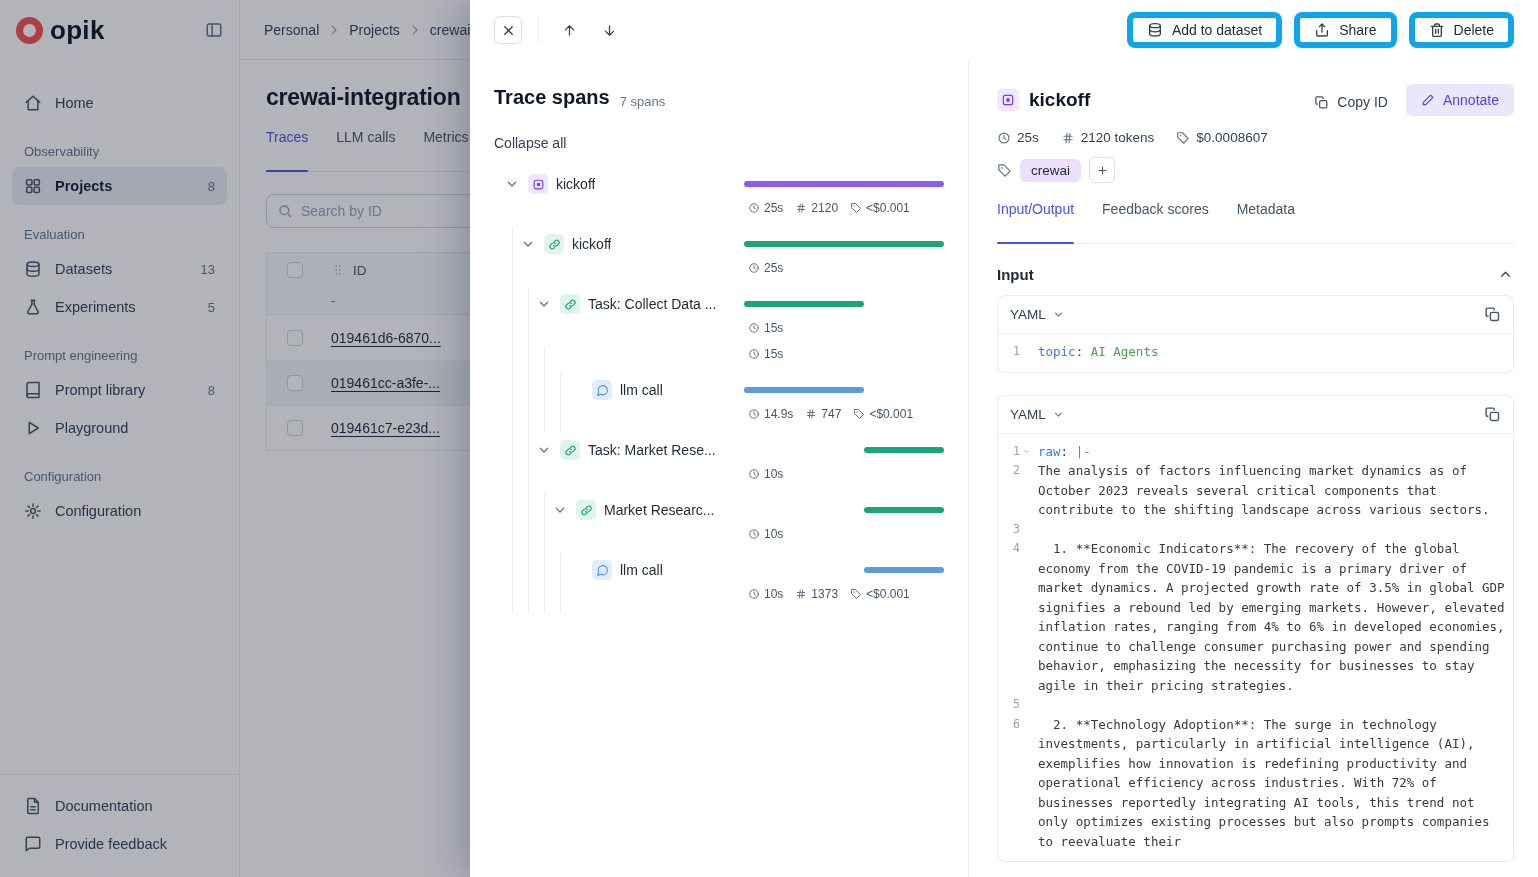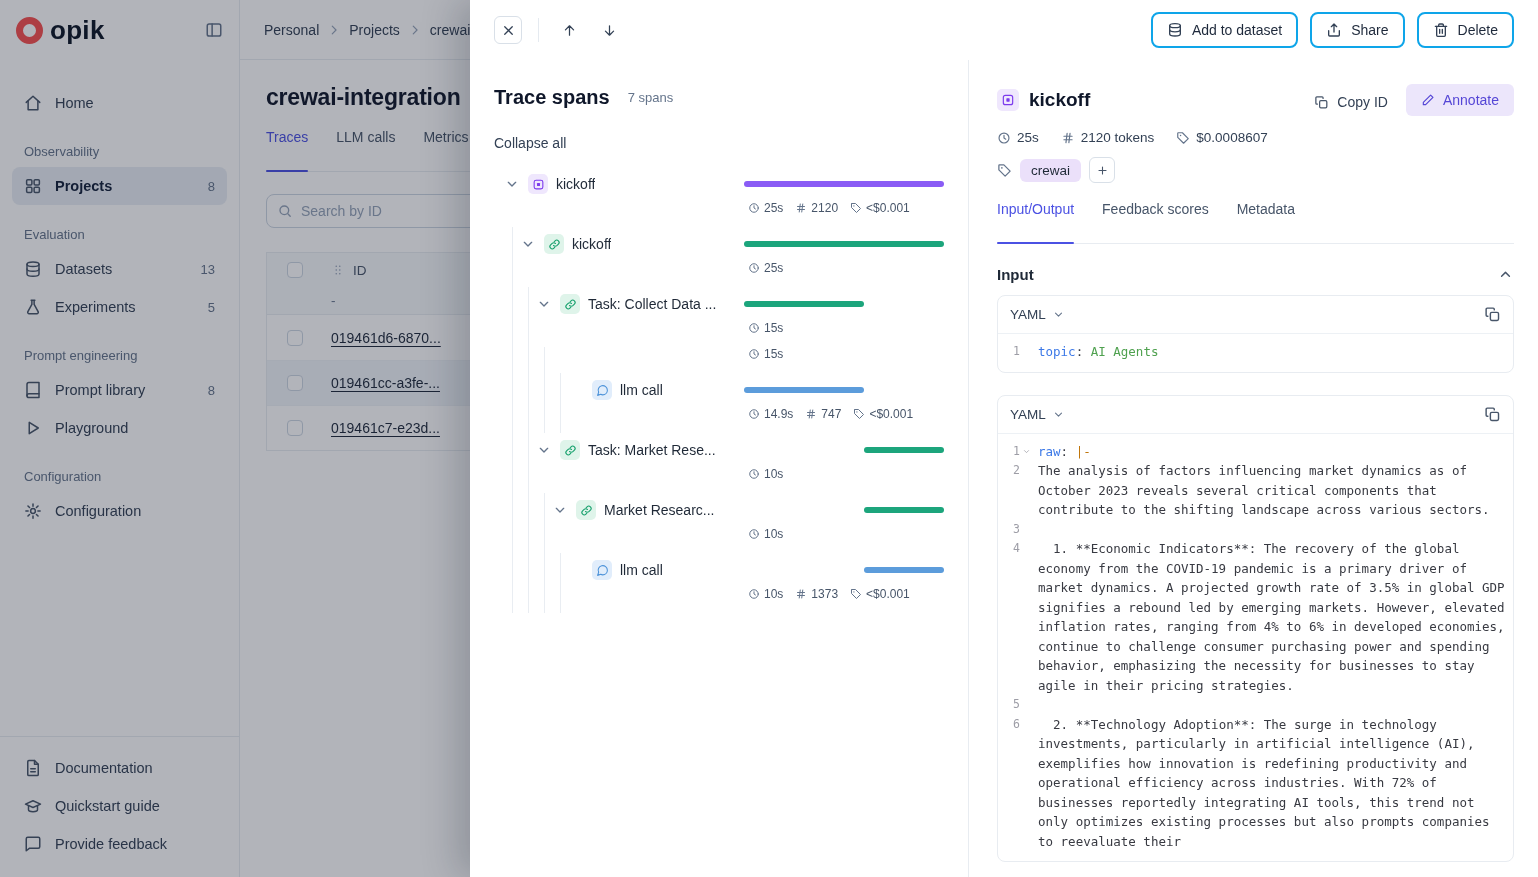--- a/index.html
+++ b/index.html
@@ -66,28 +66,28 @@
   
   .overlay { position:absolute; top:0; bottom:0; left:470px; right:0; background:#fff; z-index:50;
              box-shadow:-14px 0 34px rgba(15,23,42,.20); display:flex; flex-direction:column; }
   .ov-topbar { height:60px; flex:none; display:flex; align-items:center; gap:16px; padding:0 24px; }
   .icon-btn { width:28px; height:28px; border-radius:6px; display:flex; align-items:center; justify-content:center; color:#334155; cursor:pointer; background:#fff; }
   .icon-btn .ic { width:15px; height:15px; }
   .close-btn { border:1px solid #D9E0E8; }
   .vdiv { width:1px; height:24px; background:#E5EAF0; }
   .arrow-group { display:flex; gap:12px; }
   .ov-actions { margin-left:auto; display:flex; gap:12px; }
-  .btn { height:36px; border:2px solid #0ea5e9; border-radius:8px; background:#fff; display:flex; align-items:center; gap:9px; padding:0 14px; font-size:14px; color:#1E293B; cursor:pointer; }
+  .btn { height:36px; border:6px solid #0ea5e9; border-radius:8px; background:#fff; display:flex; align-items:center; gap:9px; padding:0 14px; font-size:14px; color:#1E293B; cursor:pointer; }
   .btn-icon { width:16px; height:16px; color:#334155; }
 
   .ov-body { flex:1; min-height:0; display:flex; }
 
   
   .spans-panel { width:498px; flex:none; padding:26px 24px 0; overflow:hidden; }
-  .sp-title-row { display:flex; align-items:center; gap:18px; }
+  .sp-title-row { display:flex; align-items:flex-end; gap:10px; }
   .sp-title { font-size:20px; font-weight:600; color:#0F172A; }
   .sp-count { font-size:13px; color:#64748B; }
   .collapse-all { margin-top:26px; font-size:14px; font-weight:500; color:#334155; width:max-content; cursor:pointer; }
   .tree { margin-top:16px; }
   .tree-row { position:relative; cursor:pointer; }
   .guide { position:absolute; top:0; bottom:0; width:1px; background:#E9EDF2; }
   .tr-main { display:flex; align-items:center; height:34px; position:relative; }
   .tr-left { display:flex; align-items:center; gap:8px; flex:1; min-width:0; }
   .chev { width:16px; height:16px; color:#64748B; flex:none; cursor:pointer; }
   .chev.hidden { visibility:hidden; }
@@ -246,30 +246,20 @@
       </nav>
     <div class="sb-footer">
         <div class="nav-item">
     <span class="nav-icon" data-icon="doc">
             <svg viewBox="0 0 24 24" fill="none" stroke="currentColor" stroke-width="2" stroke-linecap="round" stroke-linejoin="round">
               <path d="M14 2H6.5A1.5 1.5 0 0 0 5 3.5v17A1.5 1.5 0 0 0 6.5 22h11a1.5 1.5 0 0 0 1.5-1.5V7z"></path>
               <path d="M14 2v5h5M9 13h6M9 17h6"></path>
             </svg>
           </span>
     <span class="nav-label">Documentation</span>
-    <span class="nav-count"></span>
-  </div>
-        <div class="nav-item">
-    <span class="nav-icon" data-icon="cap">
-            <svg viewBox="0 0 24 24" fill="none" stroke="currentColor" stroke-width="2" stroke-linecap="round" stroke-linejoin="round">
-              <path d="M22 9.5 12 5 2 9.5l10 4.5z"></path>
-              <path d="M6 11.8V17c0 1.3 2.7 2.5 6 2.5s6-1.2 6-2.5v-5.2"></path>
-            </svg>
-          </span>
-    <span class="nav-label">Quickstart guide</span>
     <span class="nav-count"></span>
   </div>
         <div class="nav-item">
     <span class="nav-icon" data-icon="chat">
             <svg viewBox="0 0 24 24" fill="none" stroke="currentColor" stroke-width="2" stroke-linecap="round" stroke-linejoin="round">
               <path d="M21 15.5a2 2 0 0 1-2 2H7.5L3 21V5a2 2 0 0 1 2-2h14a2 2 0 0 1 2 2z"></path>
             </svg>
           </span>
     <span class="nav-label">Provide feedback</span>
     <span class="nav-count"></span>

